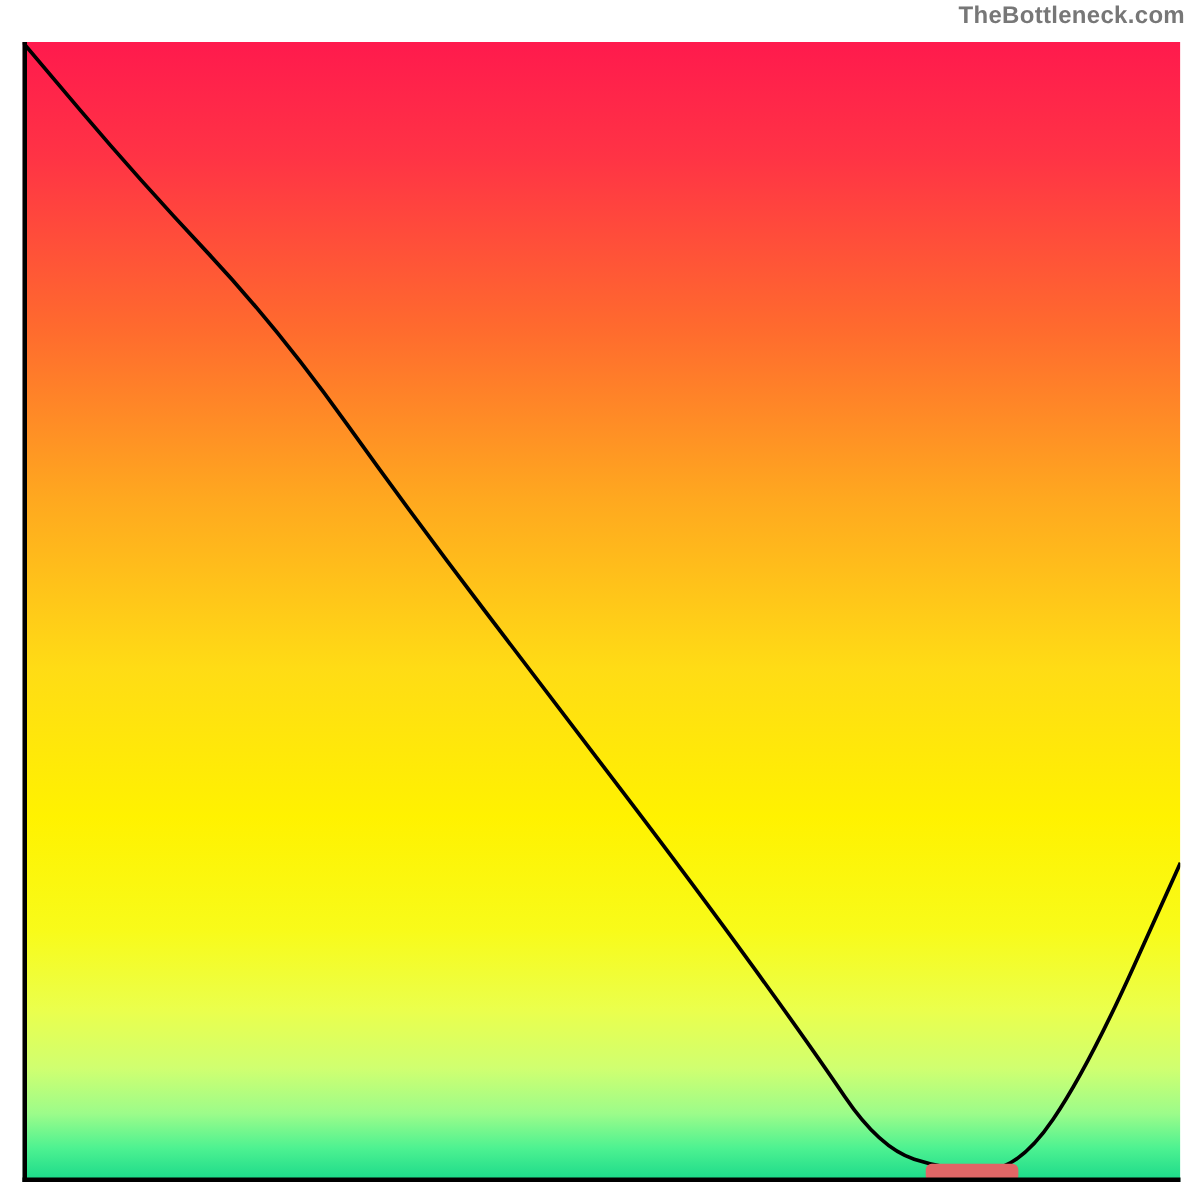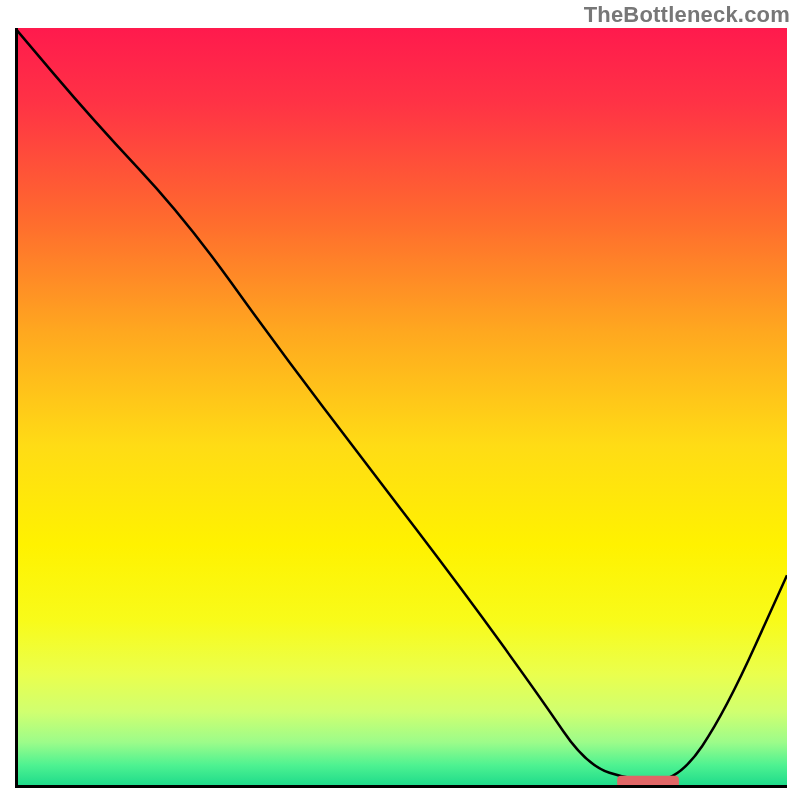--- a/index.html
+++ b/index.html
@@ -12,21 +12,21 @@
   }
   .container {
     position: relative;
     width: 800px;
     height: 800px;
   }
   .watermark {
     position: absolute;
     top: 2px;
     right: 10px;
-    font-size: 22px;
+    font-size: 16px;
     font-weight: bold;
     color: #777777;
     z-index: 10;
     letter-spacing: 0.2px;
   }
   .plot-area {
     position: absolute;
     left: 15px;
     top: 28px;
     width: 772px;

